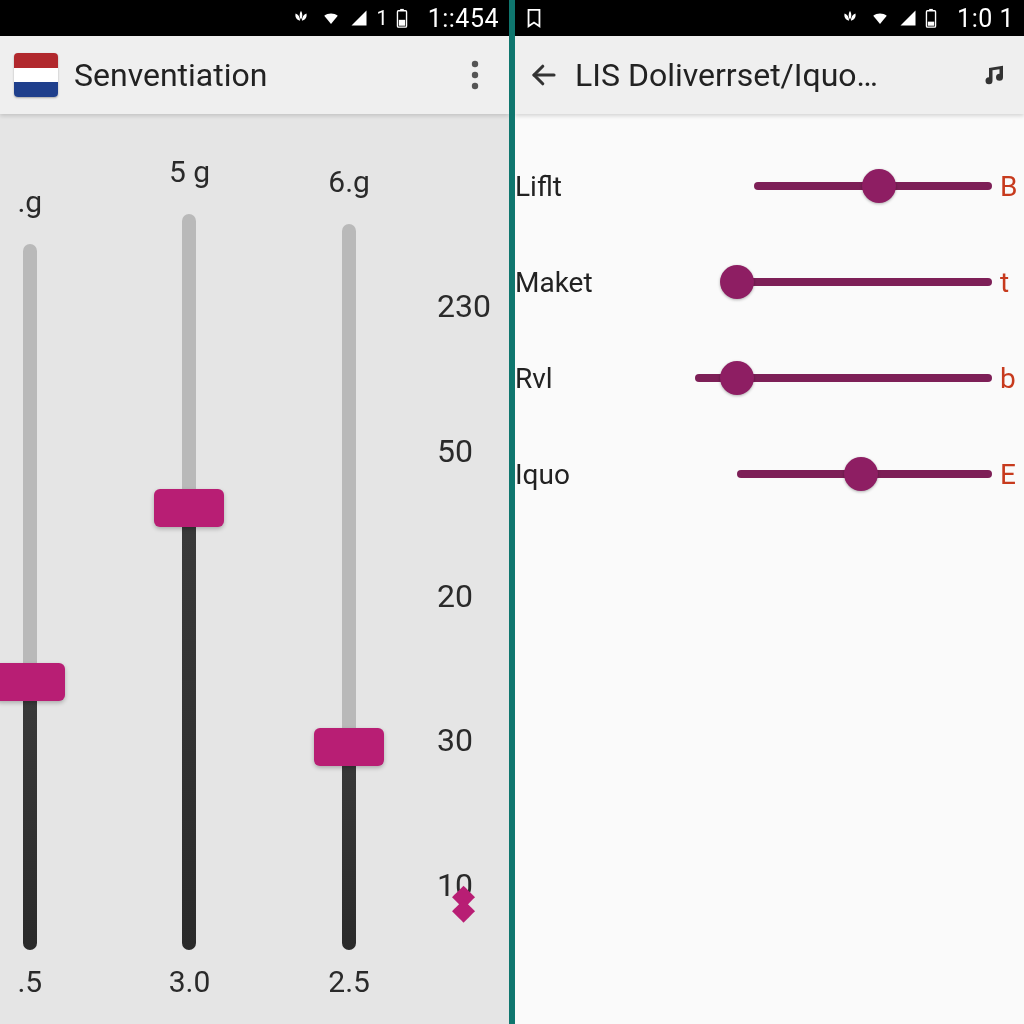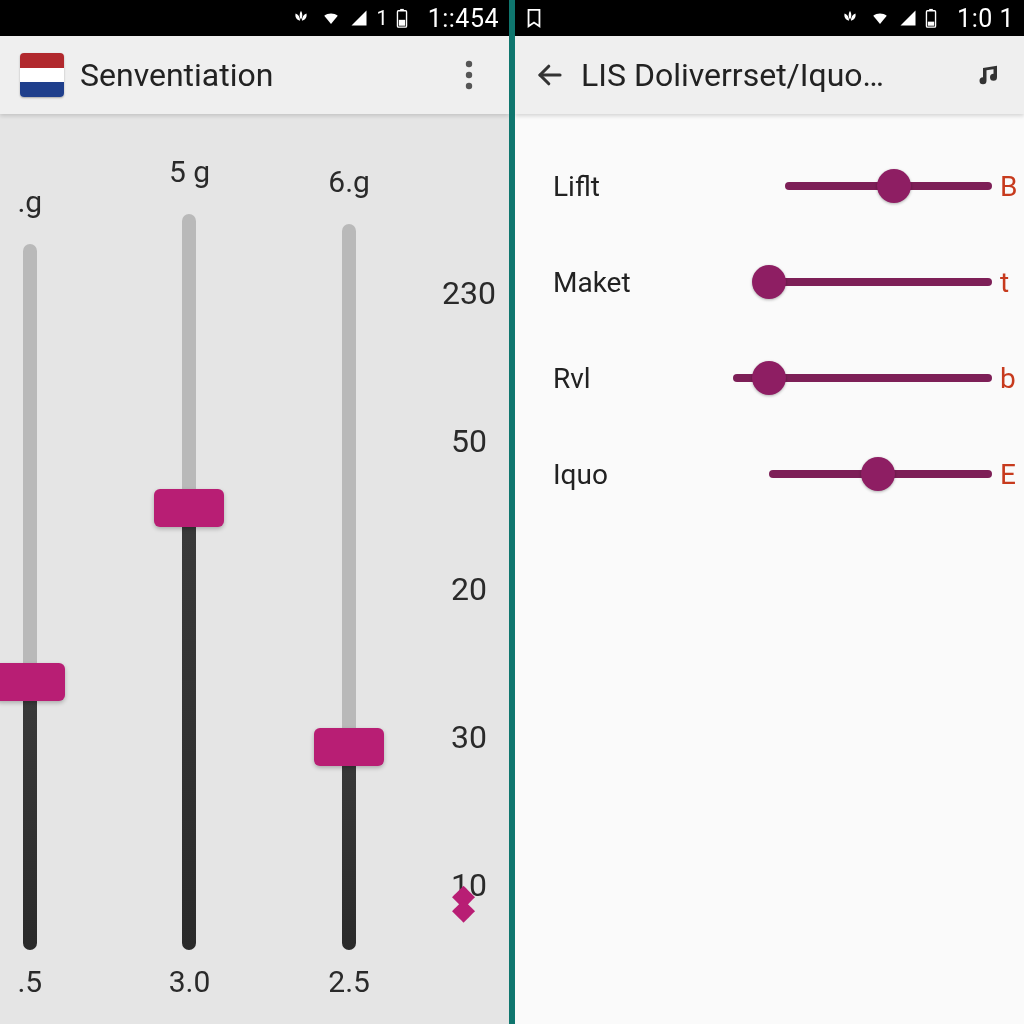--- a/index.html
+++ b/index.html
@@ -55,21 +55,21 @@
     letter-spacing: 0.5px;
     margin-left: 12px;
   }
 
   
   .topbar {
     height: 78px;
     background: #efefef;
     display: flex;
     align-items: center;
-    padding: 0 20px;
+    padding: 0 14px;
     box-shadow: 0 2px 4px rgba(0,0,0,0.15);
     position: relative;
     z-index: 2;
   }
   .topbar .title {
     font-size: 32px;
     color: #222;
     margin-left: 16px;
     white-space: nowrap;
     overflow: hidden;
@@ -155,29 +155,29 @@
   .eq-bottom-label {
     font-size: 30px;
     color: #2a2a2a;
     margin-top: 14px;
     height: 40px;
   }
 
   .eq-scale {
     position: absolute;
     right: 8px;
-    top: 160px;
+    top: 173px;
     bottom: 120px;
     width: 64px;
     display: flex;
     flex-direction: column;
     justify-content: space-between;
     font-size: 32px;
     color: #2a2a2a;
-    text-align: center;
+    text-align: left;
   }
 
   .eq-diamond {
     position: absolute;
     right: 34px;
     bottom: 108px;
     color: #b81e74;
     font-size: 30px;
     line-height: 14px;
   }
@@ -186,21 +186,20 @@
   
   .settings-area {
     background: #fafafa;
     height: calc(1024px - 36px - 78px);
     padding-top: 24px;
   }
   .setting-row {
     display: flex;
     align-items: center;
     height: 96px;
-    padding-left: 38px;
   }
   .setting-label {
     width: 180px;
     font-size: 28px;
     color: #222;
   }
   .h-slider {
     position: relative;
     height: 40px;
     flex: 1;

